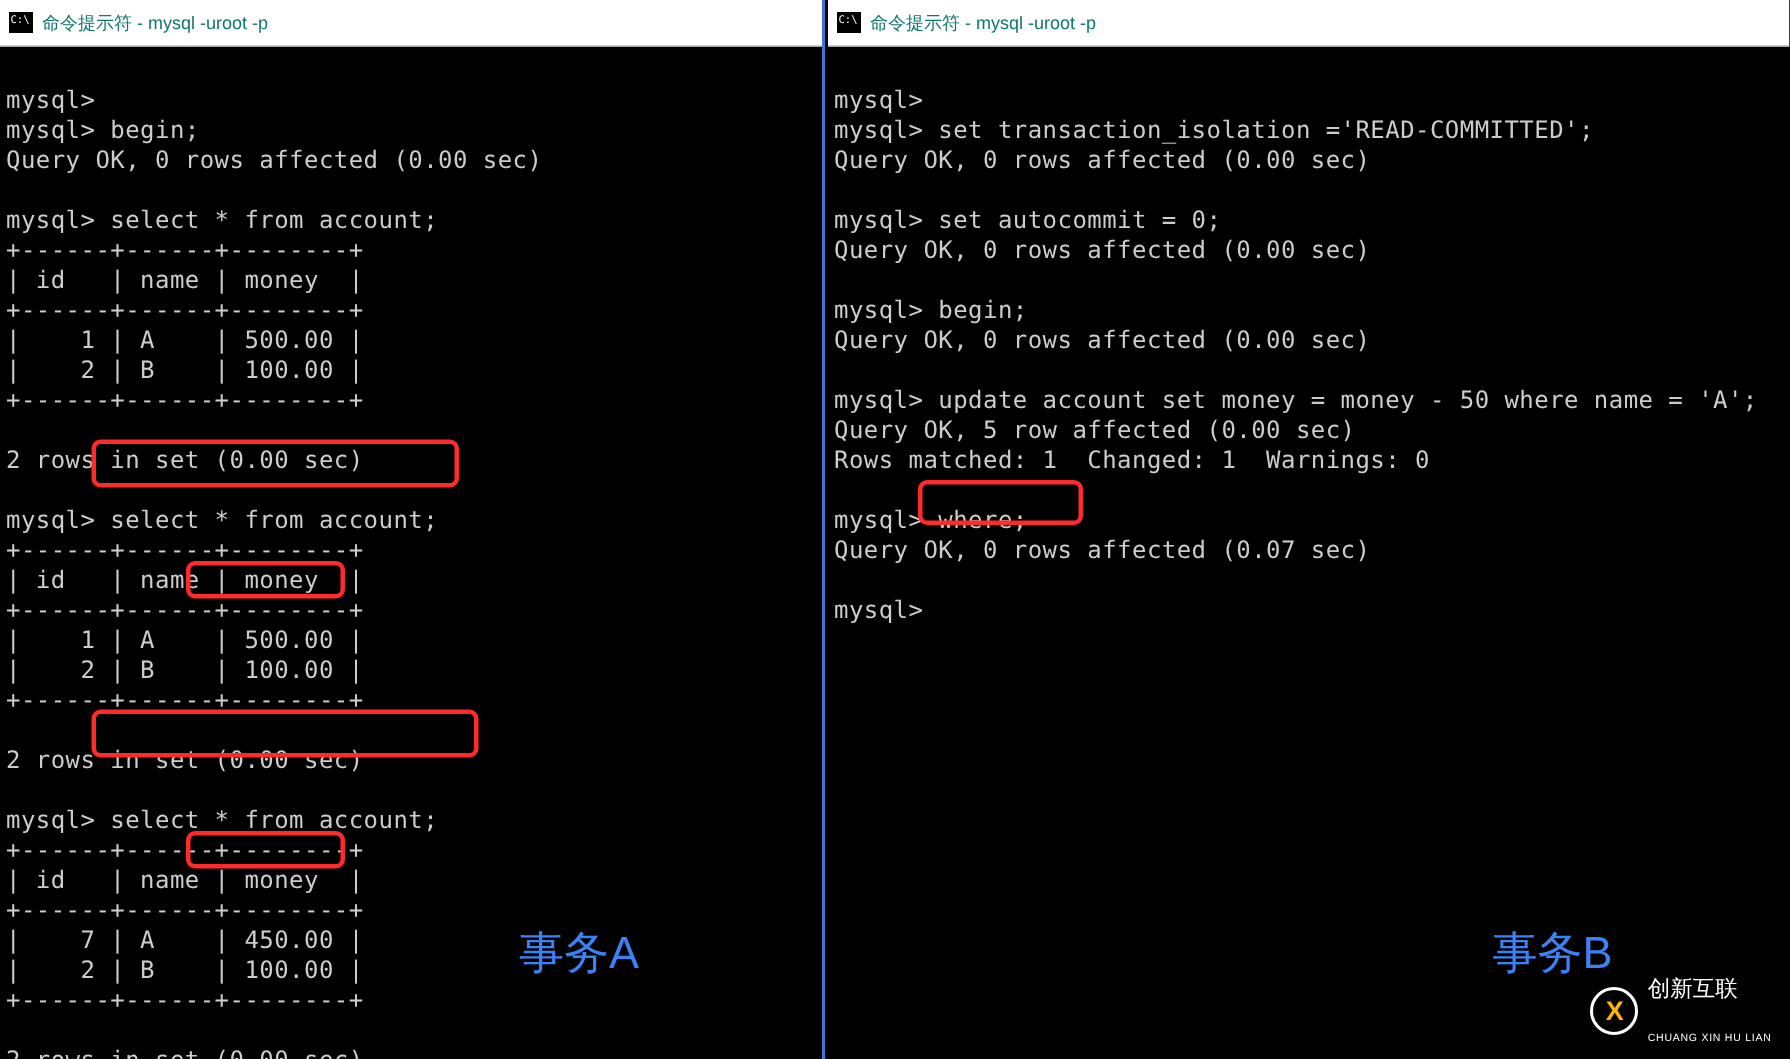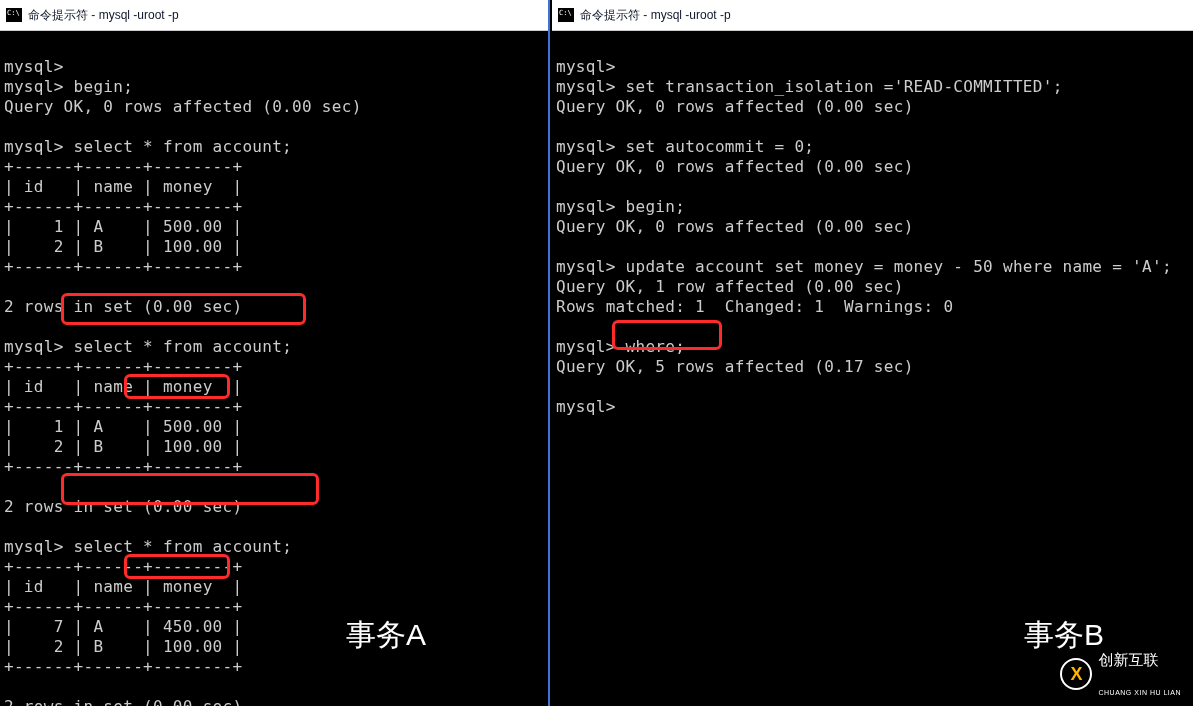--- a/index.html
+++ b/index.html
@@ -30,21 +30,21 @@
     height: 706px;
   }
   .titlebar {
     height: 30px;
     background: #fff;
     display: flex;
     align-items: center;
     padding: 0 6px;
     font-family: "Microsoft YaHei", sans-serif;
     font-size: 12px;
-    color: #0f172a;
+    color: #0f766e;
     border-bottom: 1px solid #ccc;
   }
   .titlebar .icon {
     width: 16px;
     height: 14px;
     background: #000;
     margin-right: 6px;
     position: relative;
   }
   .titlebar .icon::after {
@@ -67,21 +67,21 @@
   }
   .annot {
     position: absolute;
     border: 3px solid #ff2a2a;
     border-radius: 6px;
     box-sizing: border-box;
     pointer-events: none;
   }
   .label {
     position: absolute;
-    color: #ffffff;
+    color: #3b82f6;
     font-family: "SimSun", sans-serif;
     font-size: 30px;
     font-weight: 400;
   }
   .watermark {
     position: absolute;
     right: 12px;
     bottom: 10px;
     display: flex;
     align-items: center;
@@ -179,38 +179,38 @@
 <span>mysql&gt; set transaction_isolation ='READ-COMMITTED';</span>
 <span>Query OK, 0 rows affected (0.00 sec)</span>
 
 <span>mysql&gt; set autocommit = 0;</span>
 <span>Query OK, 0 rows affected (0.00 sec)</span>
 
 <span>mysql&gt; begin;</span>
 <span>Query OK, 0 rows affected (0.00 sec)</span>
 
 <span>mysql&gt; update account set money = money - 50 where name = 'A';</span>
-<span>Query OK, 1 row affected (0.00 sec)</span>
+<span>Query OK, 5 row affected (0.00 sec)</span>
 <span>Rows matched: 1  Changed: 1  Warnings: 0</span>
 
 <span>mysql&gt;</span><span> where;</span>
-<span>Query OK, 5 rows affected (0.17 sec)</span>
+<span>Query OK, 0 rows affected (0.07 sec)</span>
 
 <span>mysql&gt;</span>
 </div>
 </div>
 
 <div class="annot" style="left:61px; top:293px; width:245px; height:32px;"></div>
 <div class="annot" style="left:124px; top:374px; width:106px; height:25px;"></div>
 <div class="annot" style="left:61px; top:473px; width:258px; height:32px;"></div>
 <div class="annot" style="left:124px; top:554px; width:106px; height:25px;"></div>
 <div class="annot" style="left:612px; top:320px; width:110px; height:30px;"></div>
 
 <div class="label" style="left:346px; top:615px;">事务A</div>
-<div class="label" style="left:1024px; top:615px;">事务B</div>
+<div class="label" style="left:995px; top:615px;">事务B</div>
 
 <div class="watermark">
   <div class="logo">
       <span class="x">X</span>
     </div>
   <div class="txt">
     <span class="cn">创新互联</span>
     <span class="en">CHUANG XIN HU LIAN</span>
   </div>
 </div>

